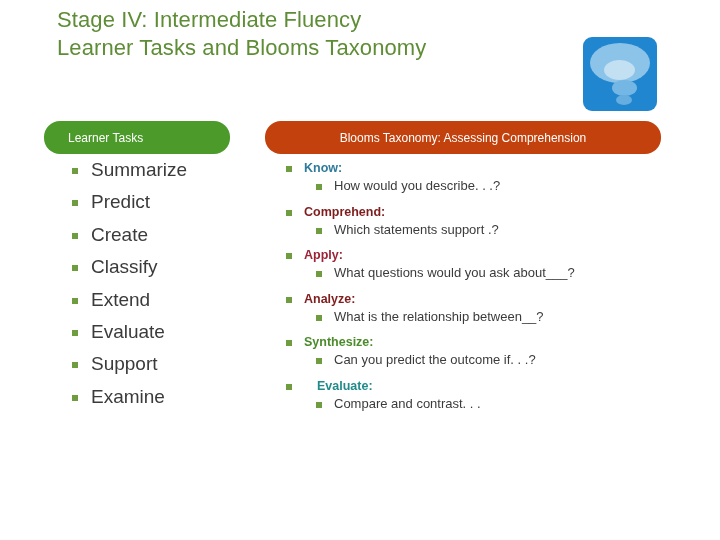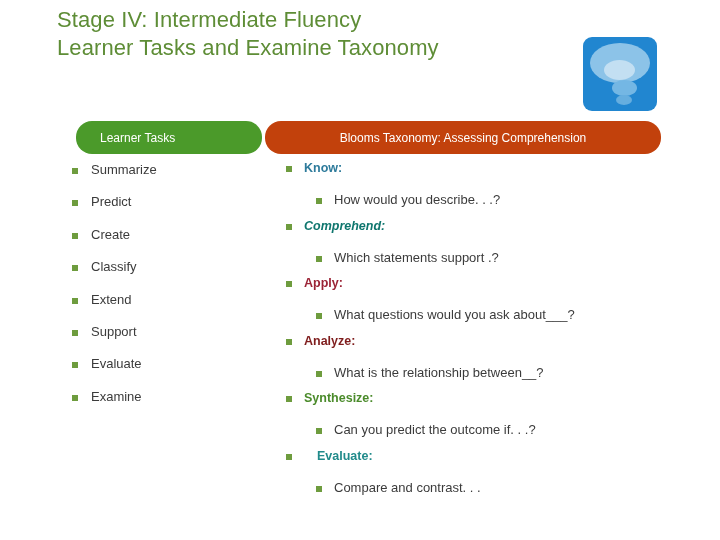--- a/index.html
+++ b/index.html
@@ -85,21 +85,21 @@
     position: absolute;
     background: #4B9A2A;
     border-radius: 16px;
     height: 33px;
     color: #ffffff;
     font-size: 12px;
     display: flex;
     align-items: center;
   }
   .bar-left {
-    left: 76px;
+    left: 44px;
     top: 121px;
     width: 186px;
     padding-left: 24px;
     box-sizing: border-box;
     justify-content: flex-start;
   }
   .bar-right {
     left: 265px;
     top: 121px;
     width: 396px;
@@ -127,21 +127,21 @@
   }
   .bullet {
     width: 6px;
     height: 6px;
     background: #6E9C3E;
     flex: 0 0 auto;
     margin-top: 6px;
   }
   .task-label {
     margin-left: 13px;
-    font-size: 13px;
+    font-size: 19px;
     color: #3B3B3B;
     line-height: 16px;
   }
 
   .bloom-group {
     margin-bottom: 10.5px;
   }
   .bloom-head {
     display: flex;
     align-items: flex-start;
@@ -151,41 +151,41 @@
   }
   .bloom-head-label {
     margin-left: 12px;
     font-size: 12.5px;
     font-weight: bold;
     line-height: 15px;
   }
   .bloom-sub {
     display: flex;
     align-items: flex-start;
-    margin-top: 16px;
+    margin-top: 2px;
     margin-left: 30px;
   }
   .bloom-sub .bullet {
     margin-top: 6px;
   }
   .bloom-sub-label {
     margin-left: 12px;
     font-size: 13px;
     color: #3B3B3B;
     line-height: 16px;
   }
 </style>
 </head>
 <body>
 
 <div class="slide">
 
   <div class="title-block">
     <div class="title-line" style="color: rgb(94, 141, 54);">Stage IV: Intermediate Fluency</div>
-    <div class="title-line" style="color: rgb(94, 141, 54);">Learner Tasks and Examine Taxonomy</div>
+    <div class="title-line" style="color: rgb(94, 141, 54);">Learner Tasks and Blooms Taxonomy</div>
   </div>
 
   <div class="logo" style="background: rgb(33, 134, 208);">
     <div class="bub bub-big"></div>
     <div class="bub bub-inner"></div>
     <div class="bub bub-mid"></div>
     <div class="bub bub-sm"></div>
   </div>
 
   <div class="bar bar-left" style="background: rgb(75, 154, 42);">Learner Tasks</div>
@@ -207,49 +207,49 @@
     <div class="task-item">
       <span class="bullet" style="background: rgb(110, 156, 62);"></span>
       <span class="task-label">Classify</span>
     </div>
     <div class="task-item">
       <span class="bullet" style="background: rgb(110, 156, 62);"></span>
       <span class="task-label">Extend</span>
     </div>
     <div class="task-item">
       <span class="bullet" style="background: rgb(110, 156, 62);"></span>
+      <span class="task-label">Evaluate</span>
+    </div>
+    <div class="task-item">
+      <span class="bullet" style="background: rgb(110, 156, 62);"></span>
       <span class="task-label">Support</span>
     </div>
     <div class="task-item">
       <span class="bullet" style="background: rgb(110, 156, 62);"></span>
-      <span class="task-label">Evaluate</span>
-    </div>
-    <div class="task-item">
-      <span class="bullet" style="background: rgb(110, 156, 62);"></span>
       <span class="task-label">Examine</span>
     </div>
   </div>
 
   <div class="col-right">
 
     <div class="bloom-group">
       <div class="bloom-head">
         <span class="bullet" style="background: rgb(110, 156, 62);"></span>
         <span class="bloom-head-label" style="color: rgb(46, 123, 155);">Know:</span>
       </div>
       <div class="bloom-sub">
         <span class="bullet" style="background: rgb(110, 156, 62);"></span>
         <span class="bloom-sub-label">How would you describe. . .?</span>
       </div>
     </div>
 
     <div class="bloom-group">
       <div class="bloom-head">
         <span class="bullet" style="background: rgb(110, 156, 62);"></span>
-        <span class="bloom-head-label" style="color: #0f766e; font-style: italic;">Comprehend:</span>
+        <span class="bloom-head-label" style="color: #7f1d1d;">Comprehend:</span>
       </div>
       <div class="bloom-sub">
         <span class="bullet" style="background: rgb(110, 156, 62);"></span>
         <span class="bloom-sub-label">Which statements support .?</span>
       </div>
     </div>
 
     <div class="bloom-group">
       <div class="bloom-head">
         <span class="bullet" style="background: rgb(110, 156, 62);"></span>

